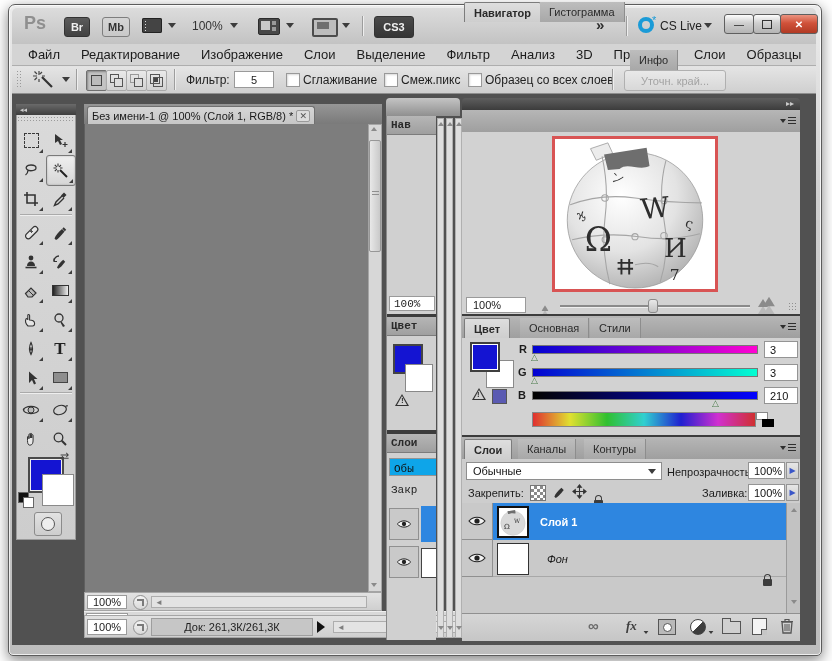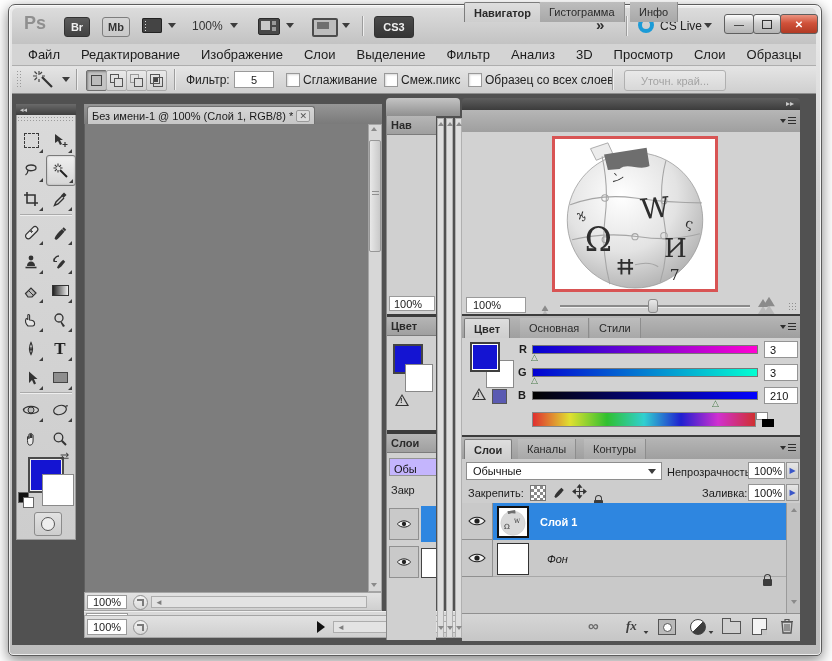--- a/index.html
+++ b/index.html
@@ -368,42 +368,43 @@
       <span class="arrow-sm a" style="left:3px;">◄</span>
     </div>
 </div>
 
 <div class="a" style="left:84px;top:611px;width:378px;height:4px;background:#d9d9d9;border-top:1px solid #efefef;">
   <div class="a" style="left:2px;top:1px;width:40px;height:3px;background:#fff;border:1px solid #9a9a9a;border-bottom:none;"></div>
 </div>
 <div class="a statusbar" style="left:84px;top:615px;width:378px;height:23px;">
   <div class="a zoombox" style="left:2px;top:3px;width:40px;height:16px;">100%</div>
   <div class="a previcon" style="left:48px;top:4px;"></div>
+  <div class="a" style="left:66px;top:2px;width:162px;height:18px;background:#c6c6c6;border:1px solid #9e9e9e;display:flex;align-items:center;justify-content:center;font-size:11px;color:#222;box-sizing:border-box;">Док: 261,3К/261,3К</div>
   <div class="a" style="left:232px;top:5px;width:0;height:0;border-top:6px solid transparent;border-bottom:6px solid transparent;border-left:8px solid #111;"></div>
   <div class="a hscroll" style="left:248px;top:5px;width:126px;">
       <span class="arrow-sm a" style="left:3px;">◄</span>
       <span class="arrow-sm a" style="right:3px;">►</span>
     </div>
 </div>
 
 <div class="a dock-topbar" style="left:386px;top:98px;width:74px;height:18px;background:linear-gradient(#c4c4c4,#8f8f8f);"></div>
-<div class="a" style="left:386px;top:116px;width:50px;height:524px;background:#d0d0d0;border-left:1px solid #8a8a8a;overflow:hidden;box-sizing:border-box;">
+<div class="a" style="left:386px;top:116px;width:50px;height:524px;background:#d0d0d0;border-left:1px solid #8a8a8a;overflow:hidden;box-sizing:border-box;font-family:Liberation Mono, monospace;">
   <div class="a ptabs" style="left:0;top:0;width:50px;height:18px;"></div>
   <span class="a t11 b" style="left:4px;top:3px;color:#2a2a2a;">Нав</span>
   <div class="a zoombox" style="left:2px;top:180px;width:46px;height:15px;justify-content:flex-start;padding-left:4px;">100%</div>
   <div class="a" style="left:0;top:198px;width:50px;height:3px;background:#3c3c3c;"></div>
   <div class="a ptabs" style="left:0;top:201px;width:50px;height:18px;"></div>
   <span class="a t11 b" style="left:4px;top:204px;color:#2a2a2a;">Цвет</span>
   <div class="a" style="left:6px;top:228px;width:26px;height:26px;background:#1414d2;border:2px solid #444;"></div>
   <div class="a" style="left:18px;top:248px;width:26px;height:26px;background:#fff;border:1px solid #888;"></div>
   <div class="a warn" style="left:8px;top:278px;"></div>
   <div class="a" style="left:0;top:314px;width:50px;height:4px;background:#3c3c3c;"></div>
   <div class="a ptabs" style="left:0;top:318px;width:50px;height:18px;"></div>
   <span class="a t11 b" style="left:4px;top:321px;color:#2a2a2a;">Слои</span>
-  <div class="a" style="left:2px;top:342px;width:48px;height:18px;background:#c4b5fd;border:1px solid #949494;box-sizing:border-box;"><span class="t11" style="padding-left:4px;color:#111;">Обы</span></div>
+  <div class="a" style="left:2px;top:342px;width:48px;height:18px;background:#0ea5e9;border:1px solid #949494;box-sizing:border-box;"><span class="t11" style="padding-left:4px;color:#111;">Обы</span></div>
   <span class="a t11" style="left:4px;top:368px;color:#222;">Закр</span>
   <div class="a eyecell" style="left:2px;top:392px;width:30px;height:32px;border:1px solid #909090;">
       <svg width="16" height="10" viewBox="0 0 18 12">
         <path d="M1 6C5 1 13 1 17 6C13 11 5 11 1 6Z" fill="#f2f2f2" stroke="#222" stroke-width="1.2"></path>
         <circle cx="9" cy="6" r="2.6" fill="#222"></circle>
       </svg>
     </div>
   <div class="a" style="left:34px;top:390px;width:16px;height:36px;background:#2e86e0;"></div>
   <div class="a eyecell" style="left:2px;top:430px;width:30px;height:32px;border:1px solid #909090;">
       <svg width="16" height="10" viewBox="0 0 18 12">
@@ -427,21 +428,21 @@
     <div class="tri-dn" style="margin:500px auto 0;"></div>
   </div>
 
 <div class="a dock-topbar" style="left:462px;top:98px;width:338px;height:12px;">
   <span class="a" style="right:6px;top:1px;font-size:8px;color:#ccc;">▸▸</span>
 </div>
 
 <div class="a ptabs" style="left:462px;top:110px;width:338px;height:22px;"></div>
 <div class="ptab active" style="left:464px;">Навигатор</div>
 <div class="ptab" style="left:540px;">Гистограмма</div>
-<div class="ptab" style="left:630px;">Инфо</div>
+<div class="ptab" style="left:630px;margin-top:48px;">Инфо</div>
 <div class="a pmenu" style="left:780px;top:116px;"></div>
 <div class="a pbody" style="left:462px;top:132px;width:338px;height:184px;"></div>
 
 <div class="a" style="left:552px;top:136px;width:166px;height:156px;background:#fff;border:3px solid #d85454;box-sizing:border-box;">
   <svg width="160" height="150" viewBox="0 0 160 155">
     <defs>
       <radialGradient id="gl" cx="40%" cy="32%" r="75%">
         <stop offset="0%" stop-color="#ffffff"></stop>
           <stop offset="55%" stop-color="#e3e3e3"></stop>
           <stop offset="100%" stop-color="#adadad"></stop>

